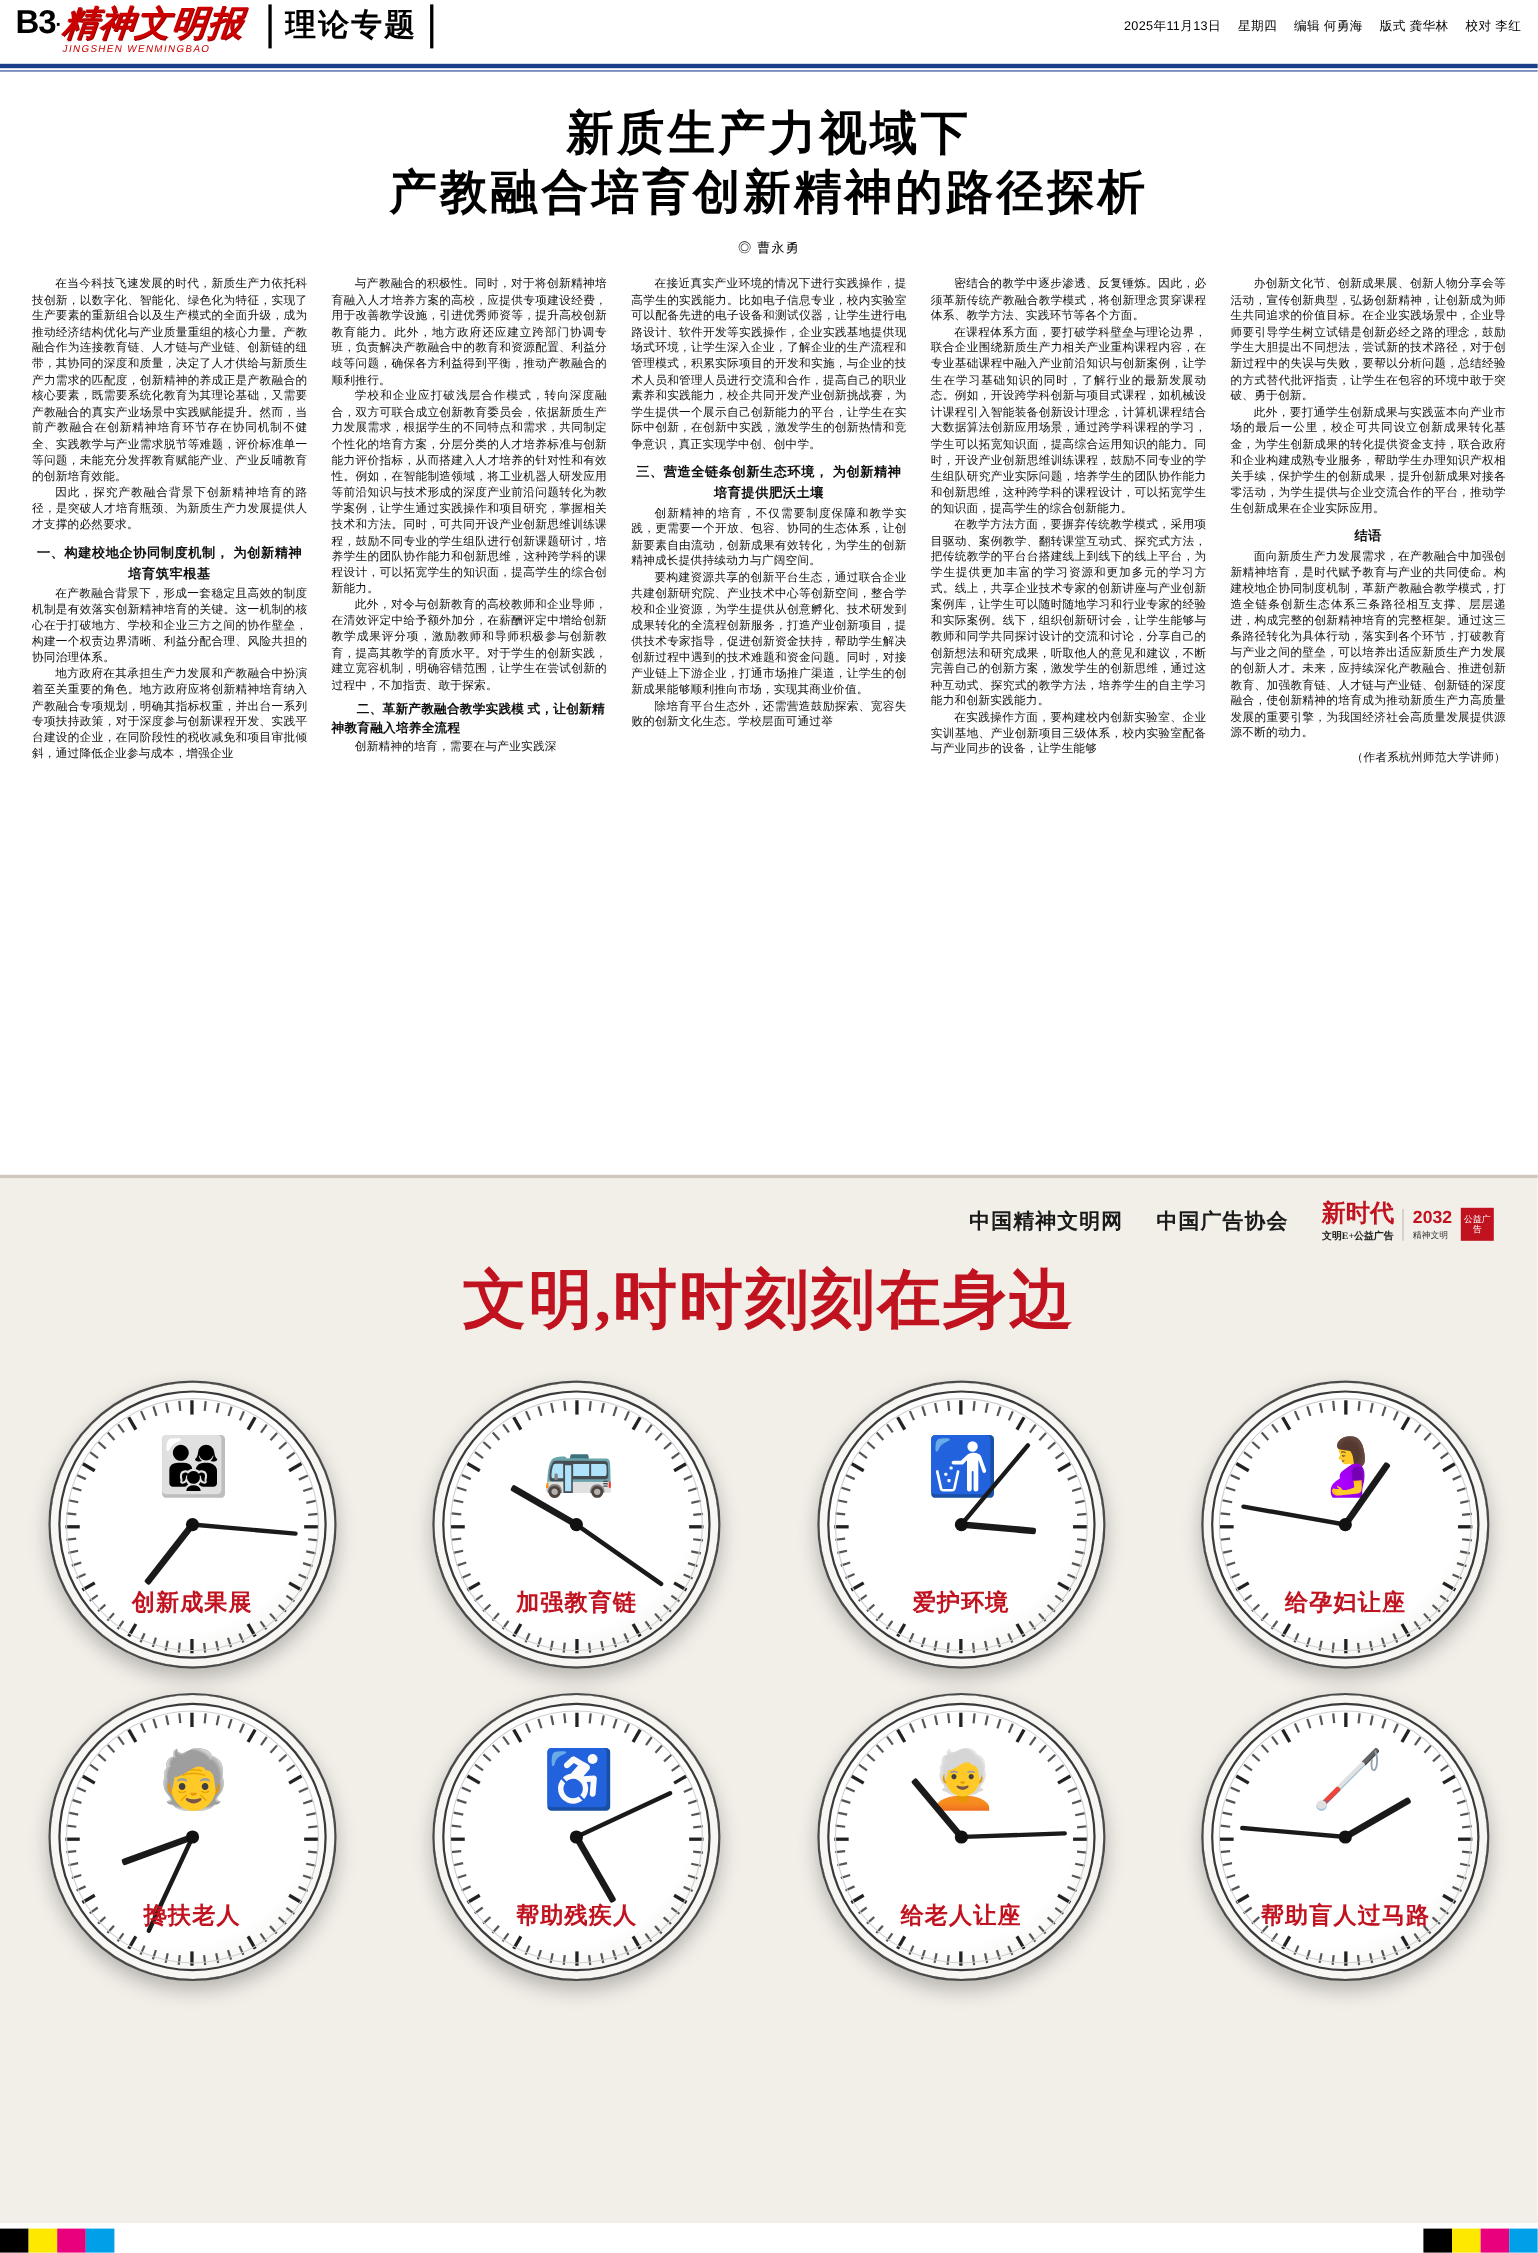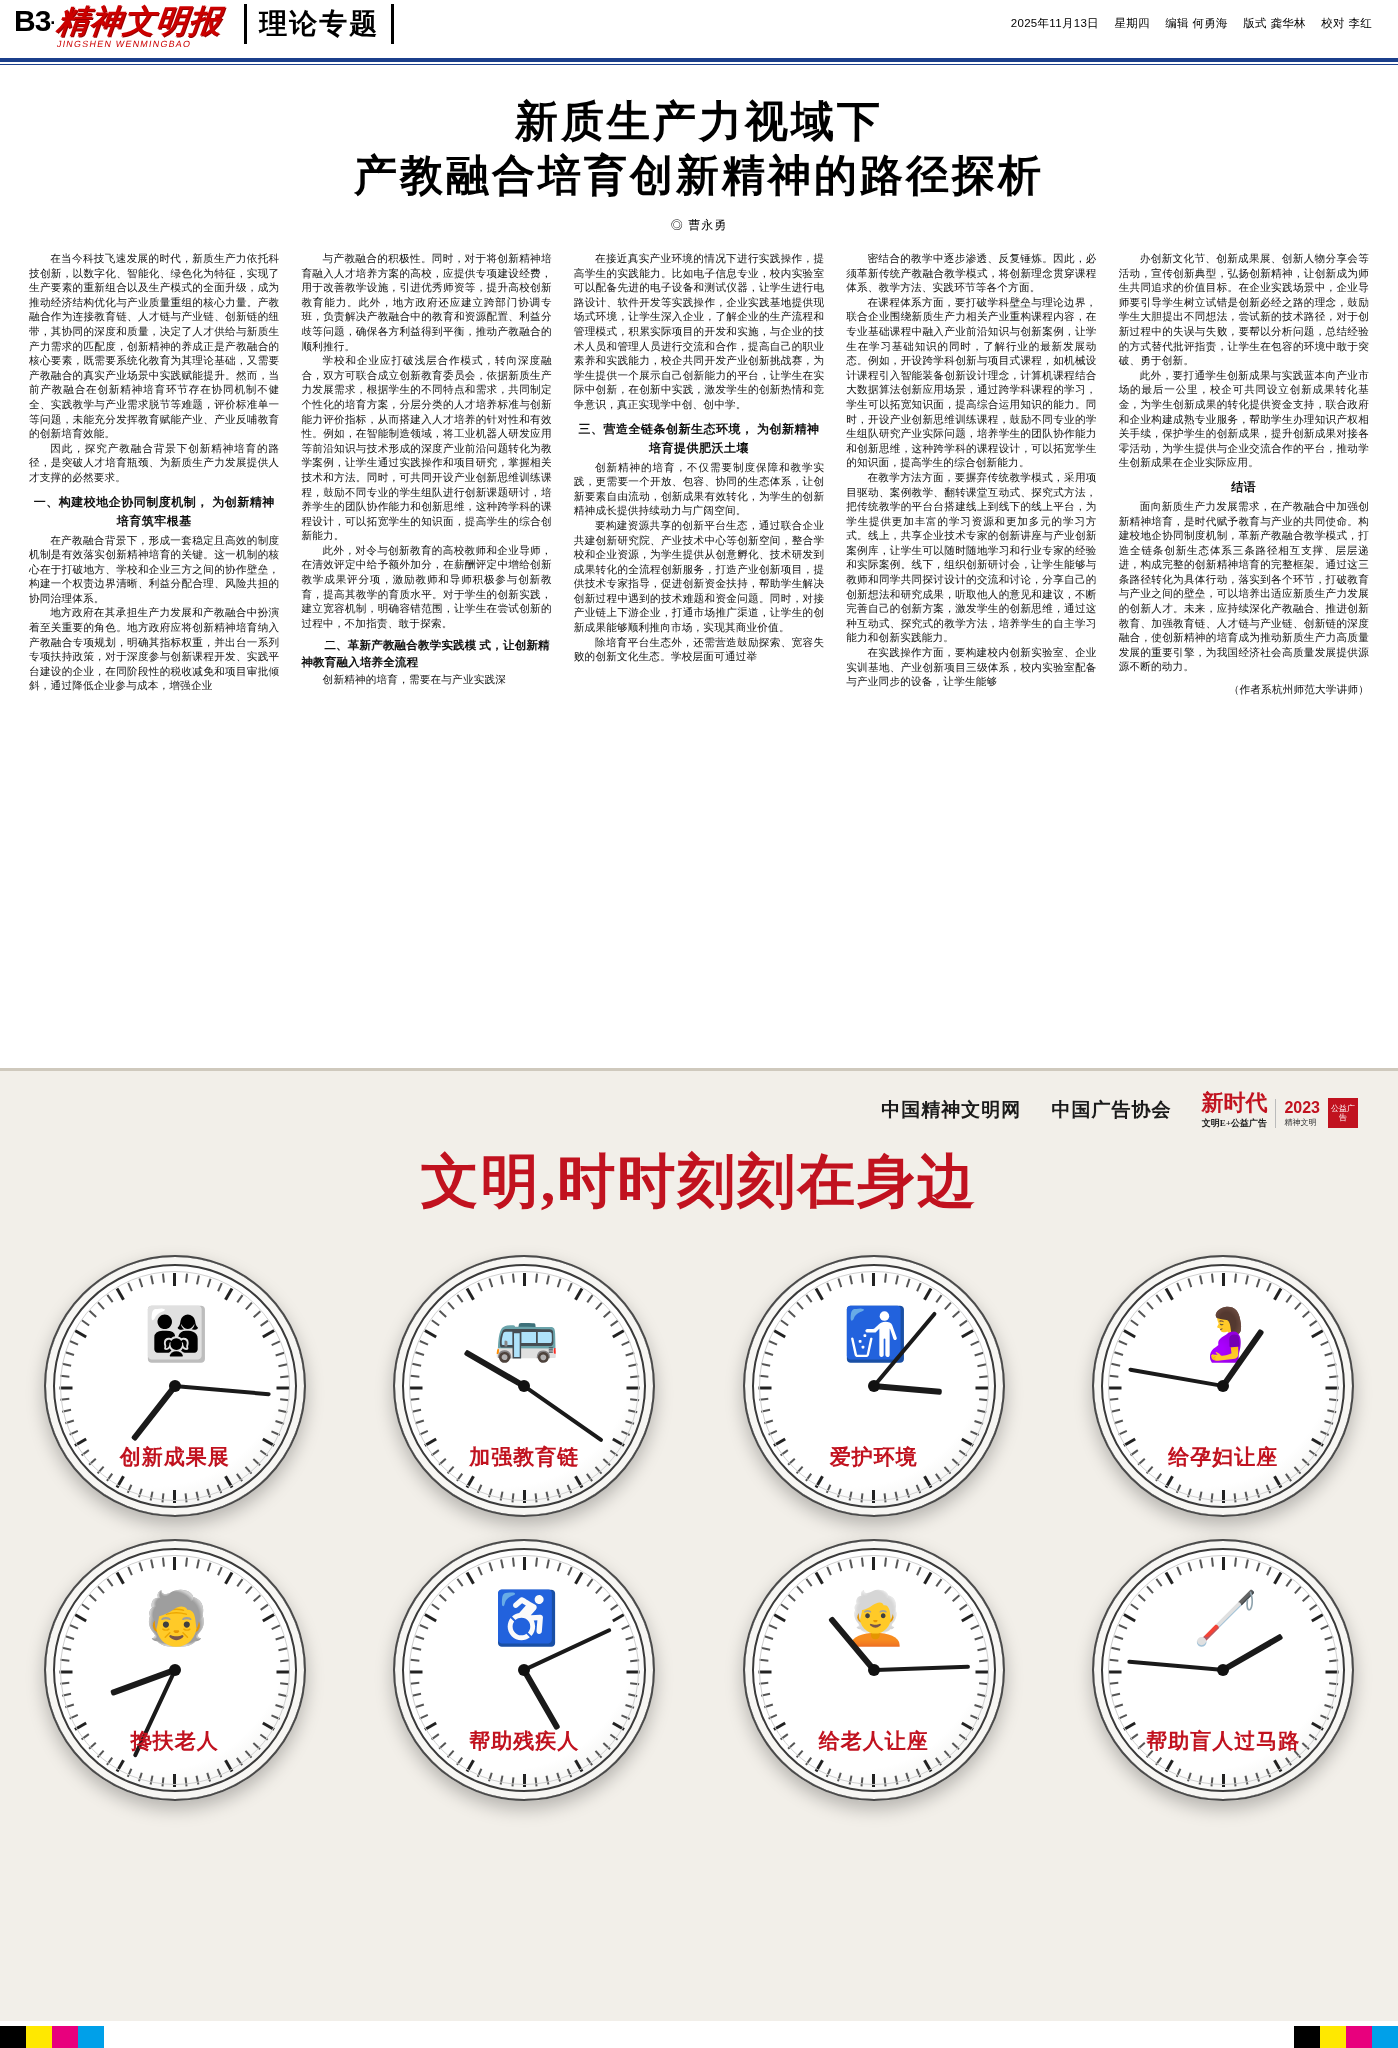--- a/index.html
+++ b/index.html
@@ -13,21 +13,21 @@
     font-family: "Liberation Serif", serif;
     color: #000;
     position: relative;
     overflow: hidden;
   }
 
   
   .masthead {
     position: relative;
     height: 58px;
-    padding: 4px 26px 0 14px;
+    padding: 4px 15px 0 14px;
     box-sizing: border-box;
     display: flex;
     align-items: flex-start;
   }
   .page-flag {
     font-family: "Liberation Sans", sans-serif;
     font-weight: bold;
     font-size: 30px;
     line-height: 30px;
     letter-spacing: -1px;
@@ -416,21 +416,21 @@
     <div class="ad-orgs">
       <span>中国精神文明网</span>
       <span>中国广告协会</span>
     </div>
     <div class="ad-logos">
       <div class="logo-red">
         <span>新时代</span>
         <span class="small">文明E+公益广告</span>
       </div>
       <div class="logo-year">
-        <span>2023</span>
+        <span>2032</span>
         <span class="small">精神文明</span>
       </div>
       <div class="logo-seal">公益广告</div>
     </div>
   </div>
 
   <div class="ad-slogan">文明,时时刻刻在身边</div>
 
   <div class="clock-grid">
 

